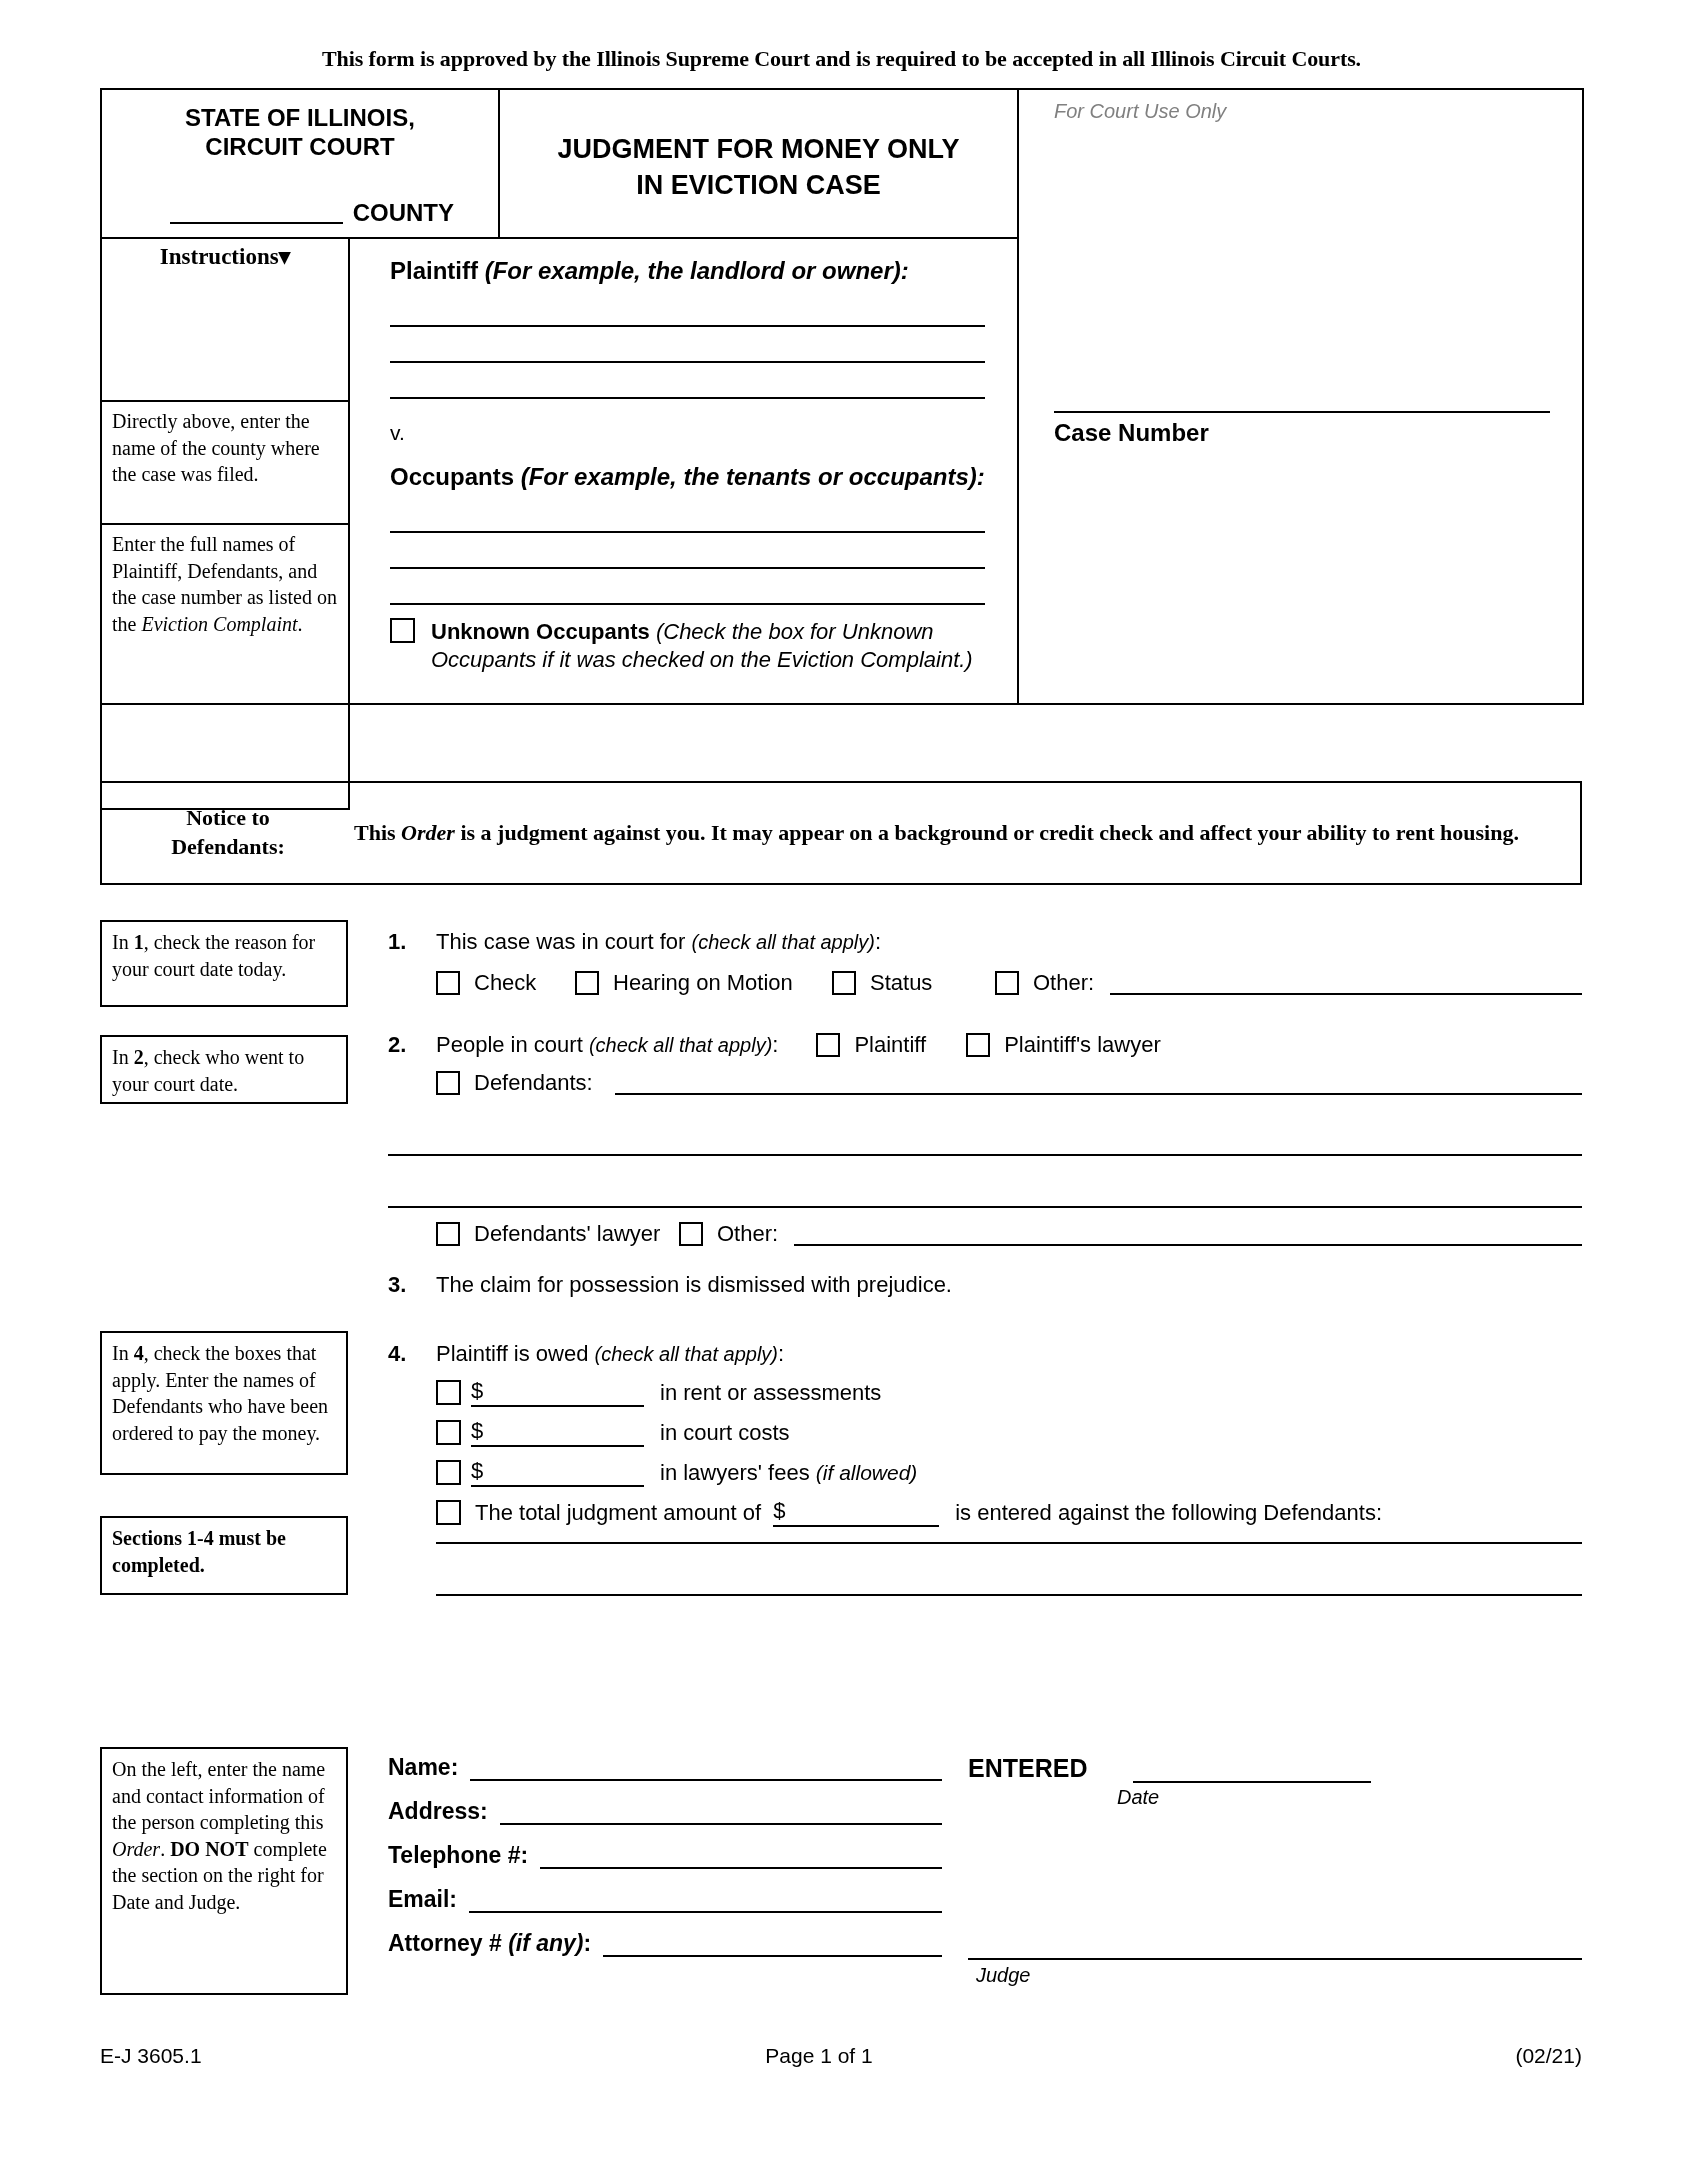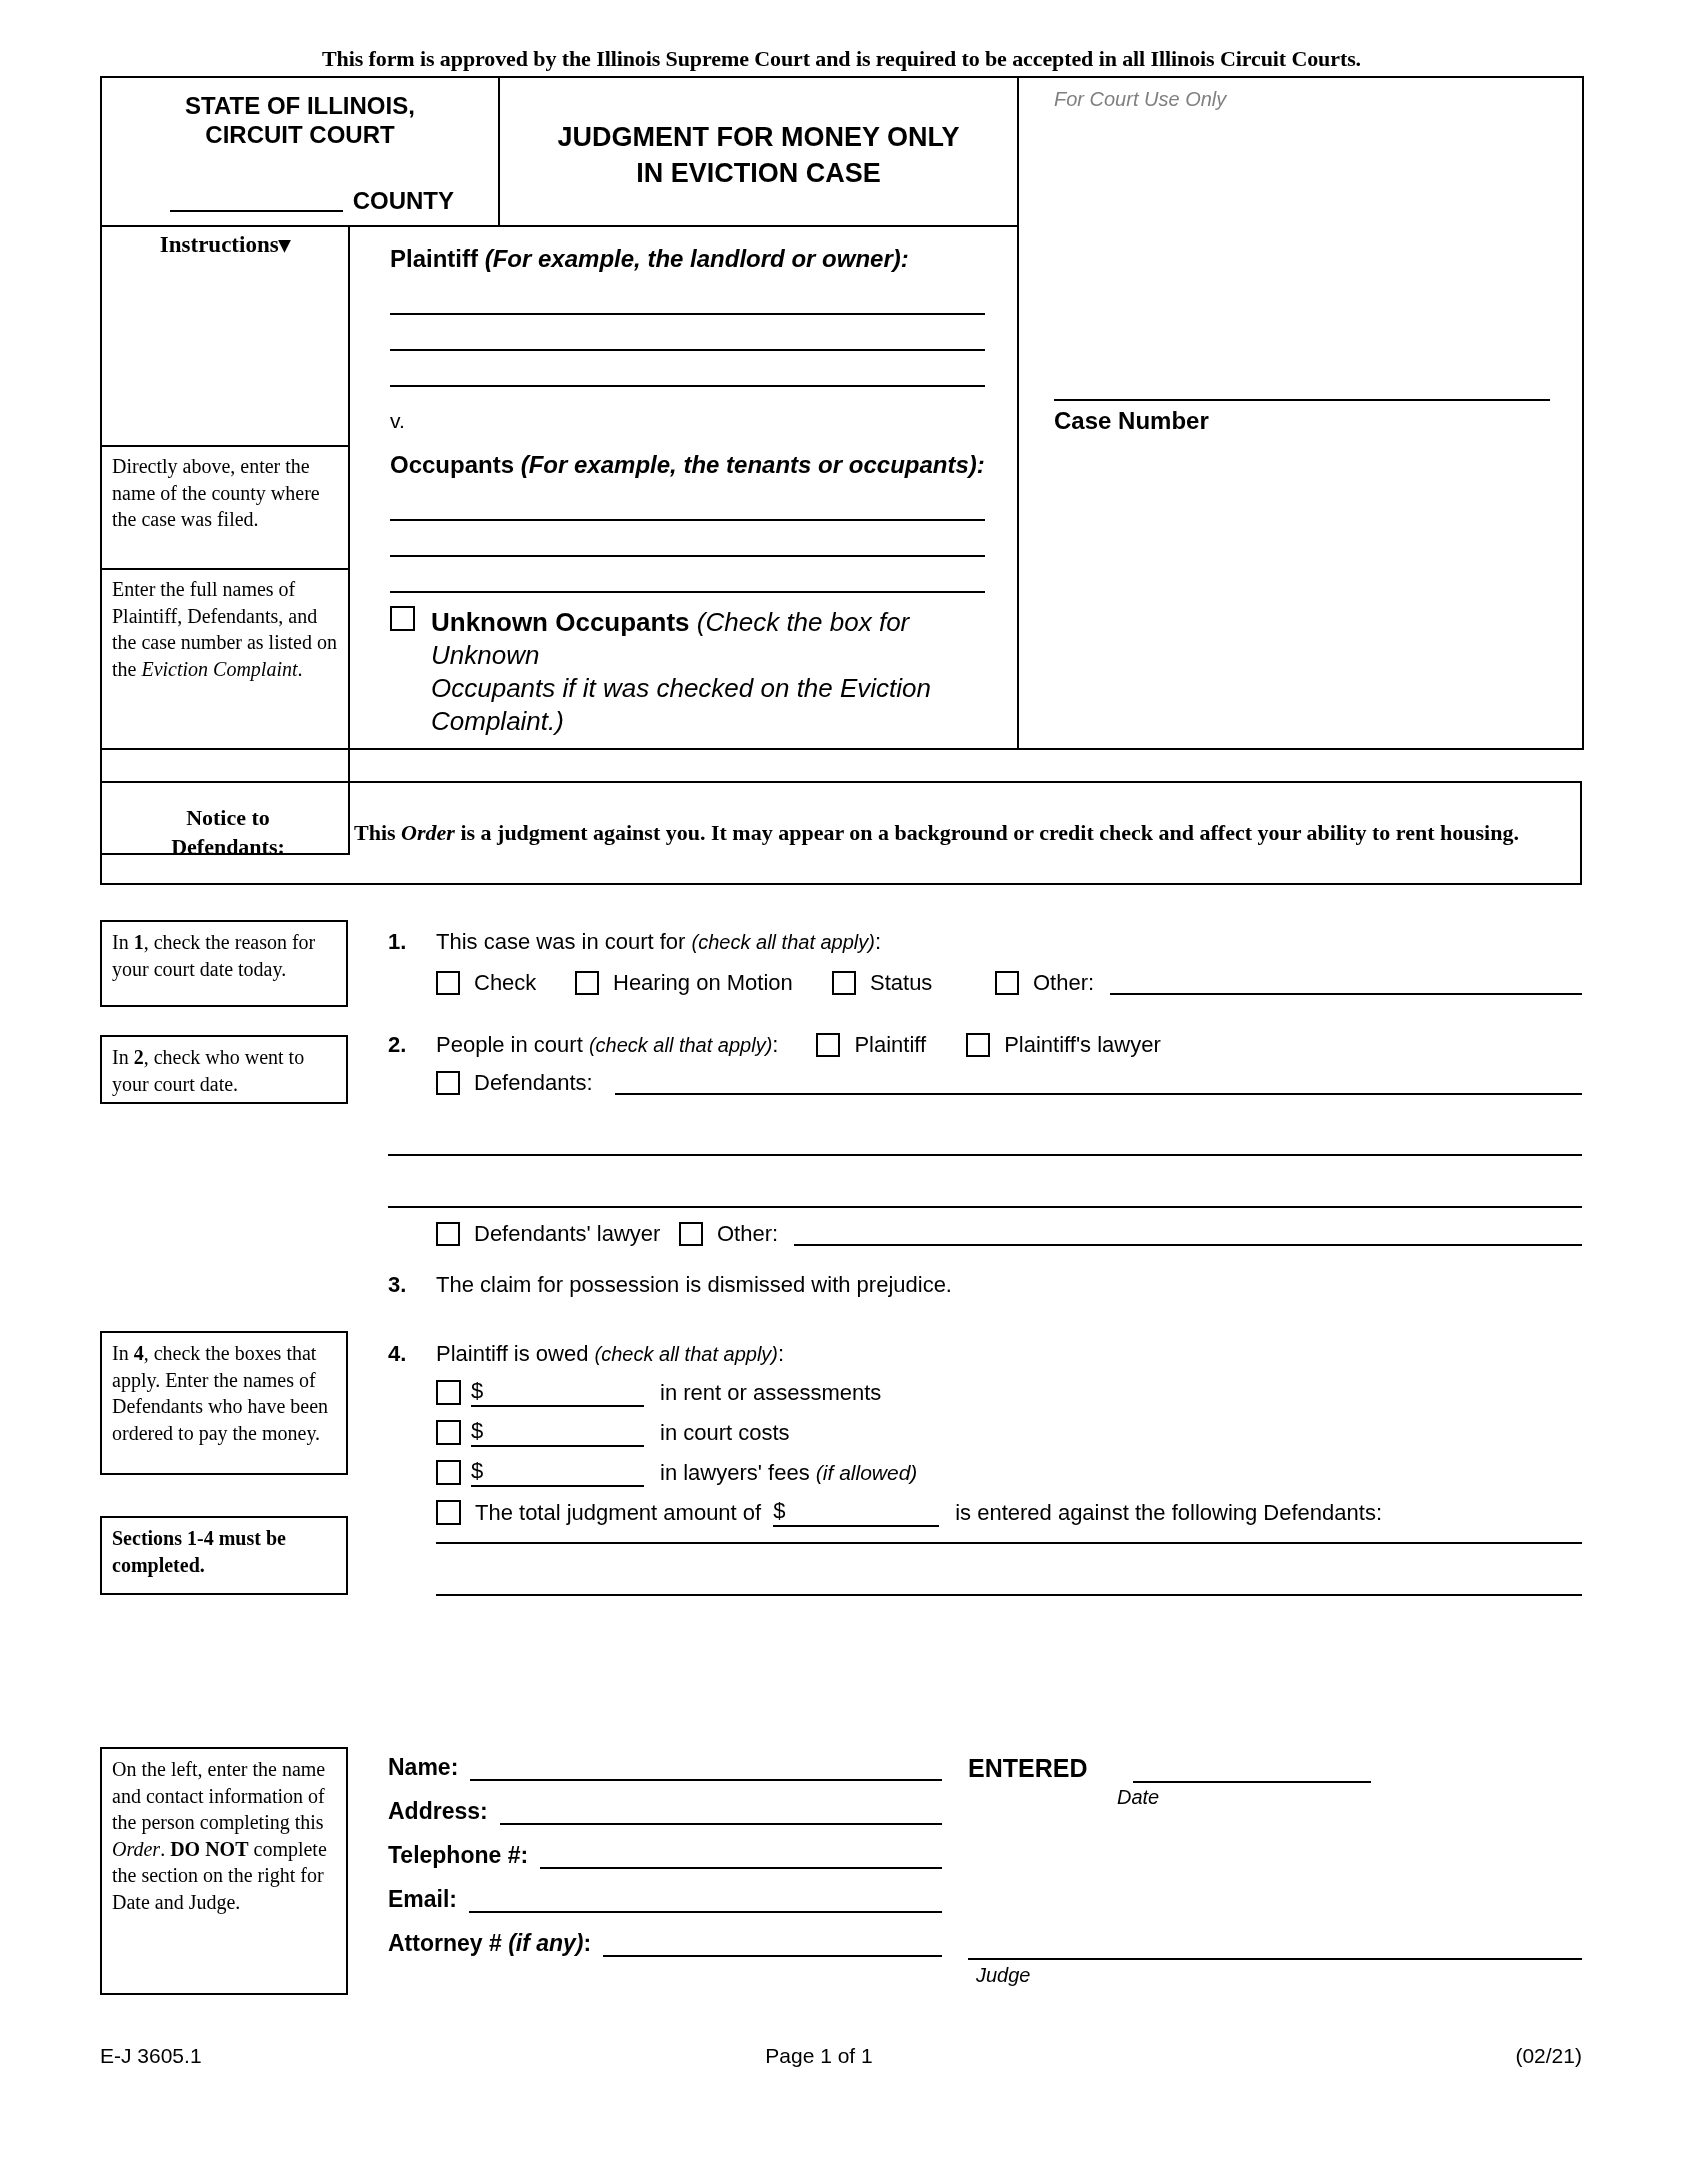--- a/index.html
+++ b/index.html
@@ -34,21 +34,21 @@
     font-family: "Liberation Serif", serif;
     font-weight: bold;
     font-size: 22px;
     letter-spacing: -0.1px;
   }
 
   
   .caption-table {
     position: absolute;
     left: 100px;
-    top: 76px;
+    top: 88px;
     width: 1482px;
     border-collapse: collapse;
     table-layout: fixed;
   }
   .caption-table td {
     border: 2.5px solid #000;
     vertical-align: top;
     padding: 0;
   }
 
@@ -139,21 +139,21 @@
   .cbox {
     width: 25px;
     height: 25px;
     border: 2.5px solid #000;
     box-sizing: border-box;
     flex: none;
     background: #fff;
   }
   .unk-text {
     margin-left: 16px;
-    font-size: 26px;
+    font-size: 22px;
     line-height: 1.27;
   }
   .unk-text b { font-weight: bold; }
   .unk-text i { font-style: italic; }
 
   
   .case-cell {
     position: relative;
     padding: 0 !important;
   }

